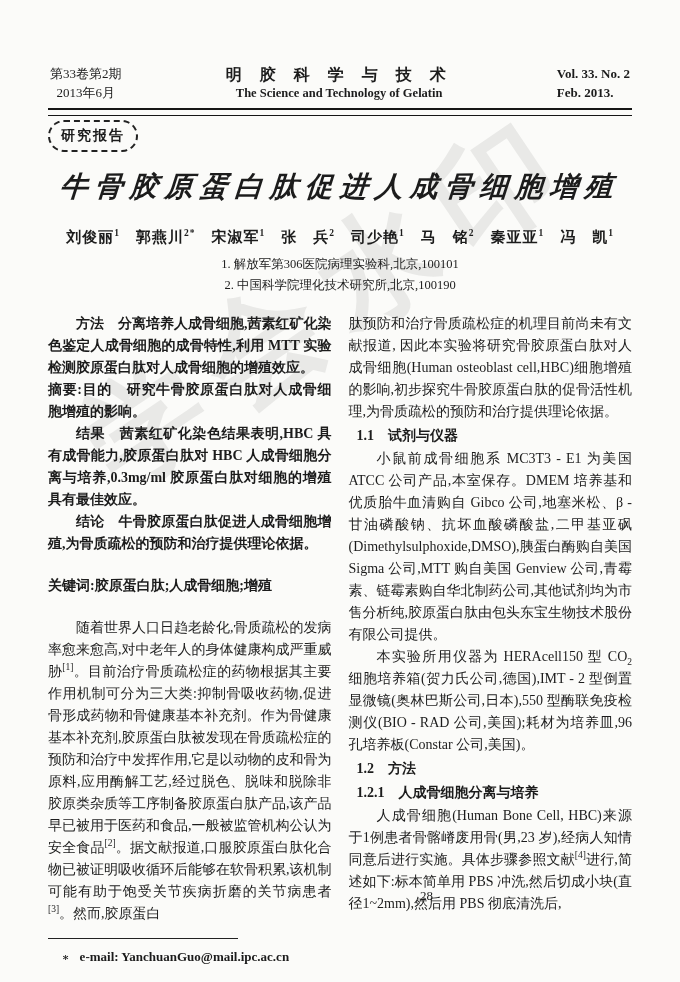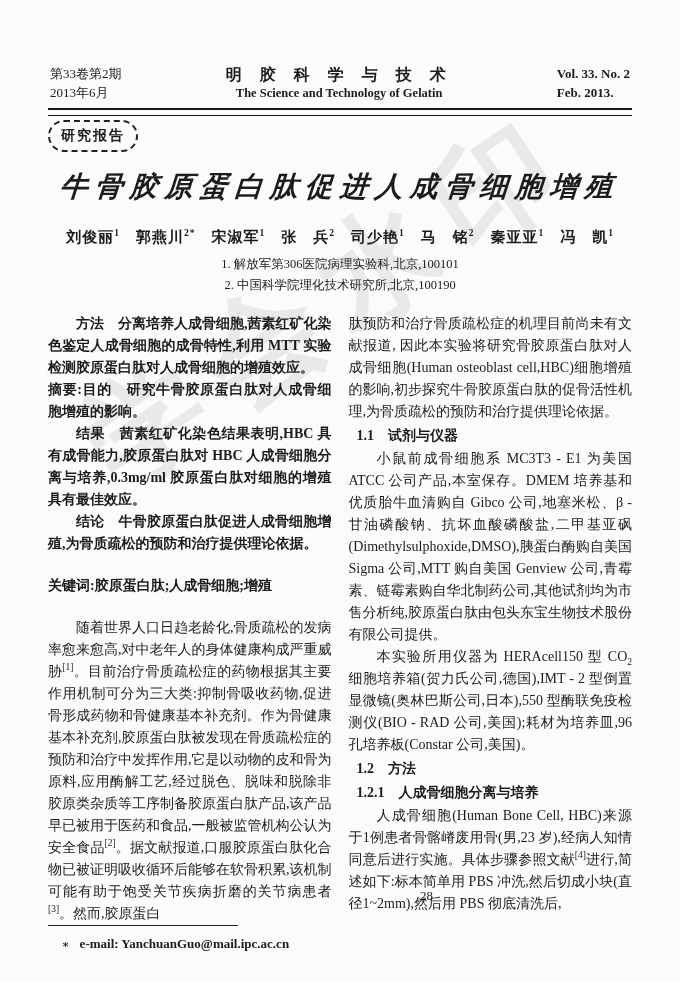--- a/index.html
+++ b/index.html
@@ -18,21 +18,21 @@
   .watermark{
     position:absolute;left:330px;top:300px;
     transform:translate(-50%,-50%) rotate(-34deg);
     font-size:118px;font-weight:bold;letter-spacing:22px;
     color:rgba(80,80,80,0.10);
     white-space:nowrap;pointer-events:none;z-index:0;
   }
   .content{position:relative;z-index:1;}
   
   .jheader{display:flex;justify-content:space-between;align-items:flex-end;padding:0 50px;}
-  .jh-left{font-size:13px;line-height:19px;text-align:left;}
+  .jh-left{font-size:13px;line-height:19px;text-align:center;}
   .jh-center{text-align:center;font-weight:bold;}
   .jh-center .cn{font-size:16px;letter-spacing:7px;line-height:20px;}
   .jh-center .en{font-size:12.5px;line-height:17px;}
   .jh-right{font-size:13px;line-height:19px;font-weight:bold;}
   .rule{margin:6px 48px 0 48px;height:5px;border-top:2.5px solid #161616;border-bottom:1.3px solid #161616;}
   
   .badge-wrap{padding:0 48px;margin-top:4px;}
   .badge{
     display:inline-block;border:2px dashed #222;border-radius:16px;
     padding:5px 11px;font-size:14px;font-weight:bold;letter-spacing:2px;
@@ -50,21 +50,21 @@
   
   .columns{display:flex;gap:17px;padding:0 48px;margin-top:17px;}
   .col{flex:1;min-width:0;}
   .para{margin:0;font-size:14px;line-height:22px;text-align:justify;text-indent:2em;}
   .para.noind{text-indent:0;}
   .bold-para{font-weight:bold;}
   .sec-h1{margin:3px 0 2px 0;font-size:15px;font-weight:bold;line-height:23px;text-indent:0;}
   .sec-h2{margin:1px 8px;font-size:14px;font-weight:bold;line-height:23px;text-indent:0;}
   .vgap{height:20px;}
   
-  .footnote{margin-top:0;}
+  .footnote{margin-top:13px;}
   .footnote-rule{width:190px;border-top:1.5px solid #222;}
   .footnote-text{margin-top:10px;font-size:13px;font-weight:bold;padding-left:14px;}
   .footnote-text .marker{font-size:11px;padding-right:10px;}
   .page-number{position:absolute;left:420px;top:888px;font-size:13px;z-index:1;}
 </style>
 </head>
 <body>
 
 <div class="page">
 

